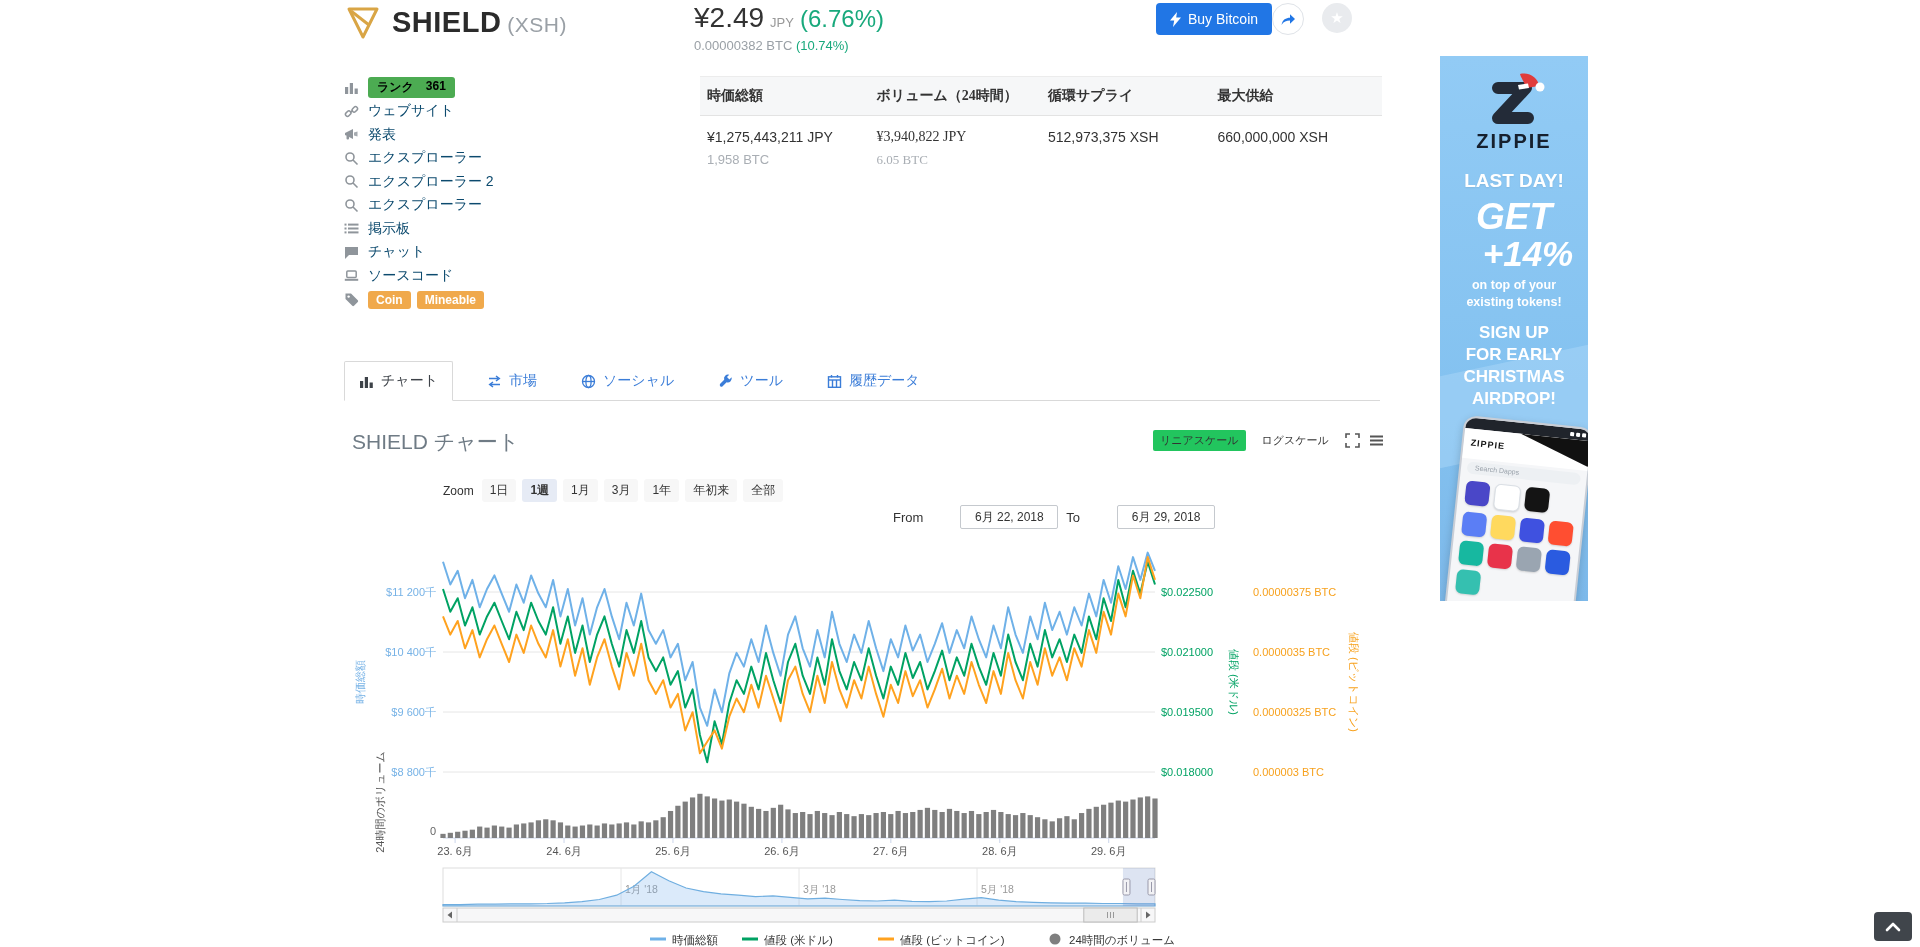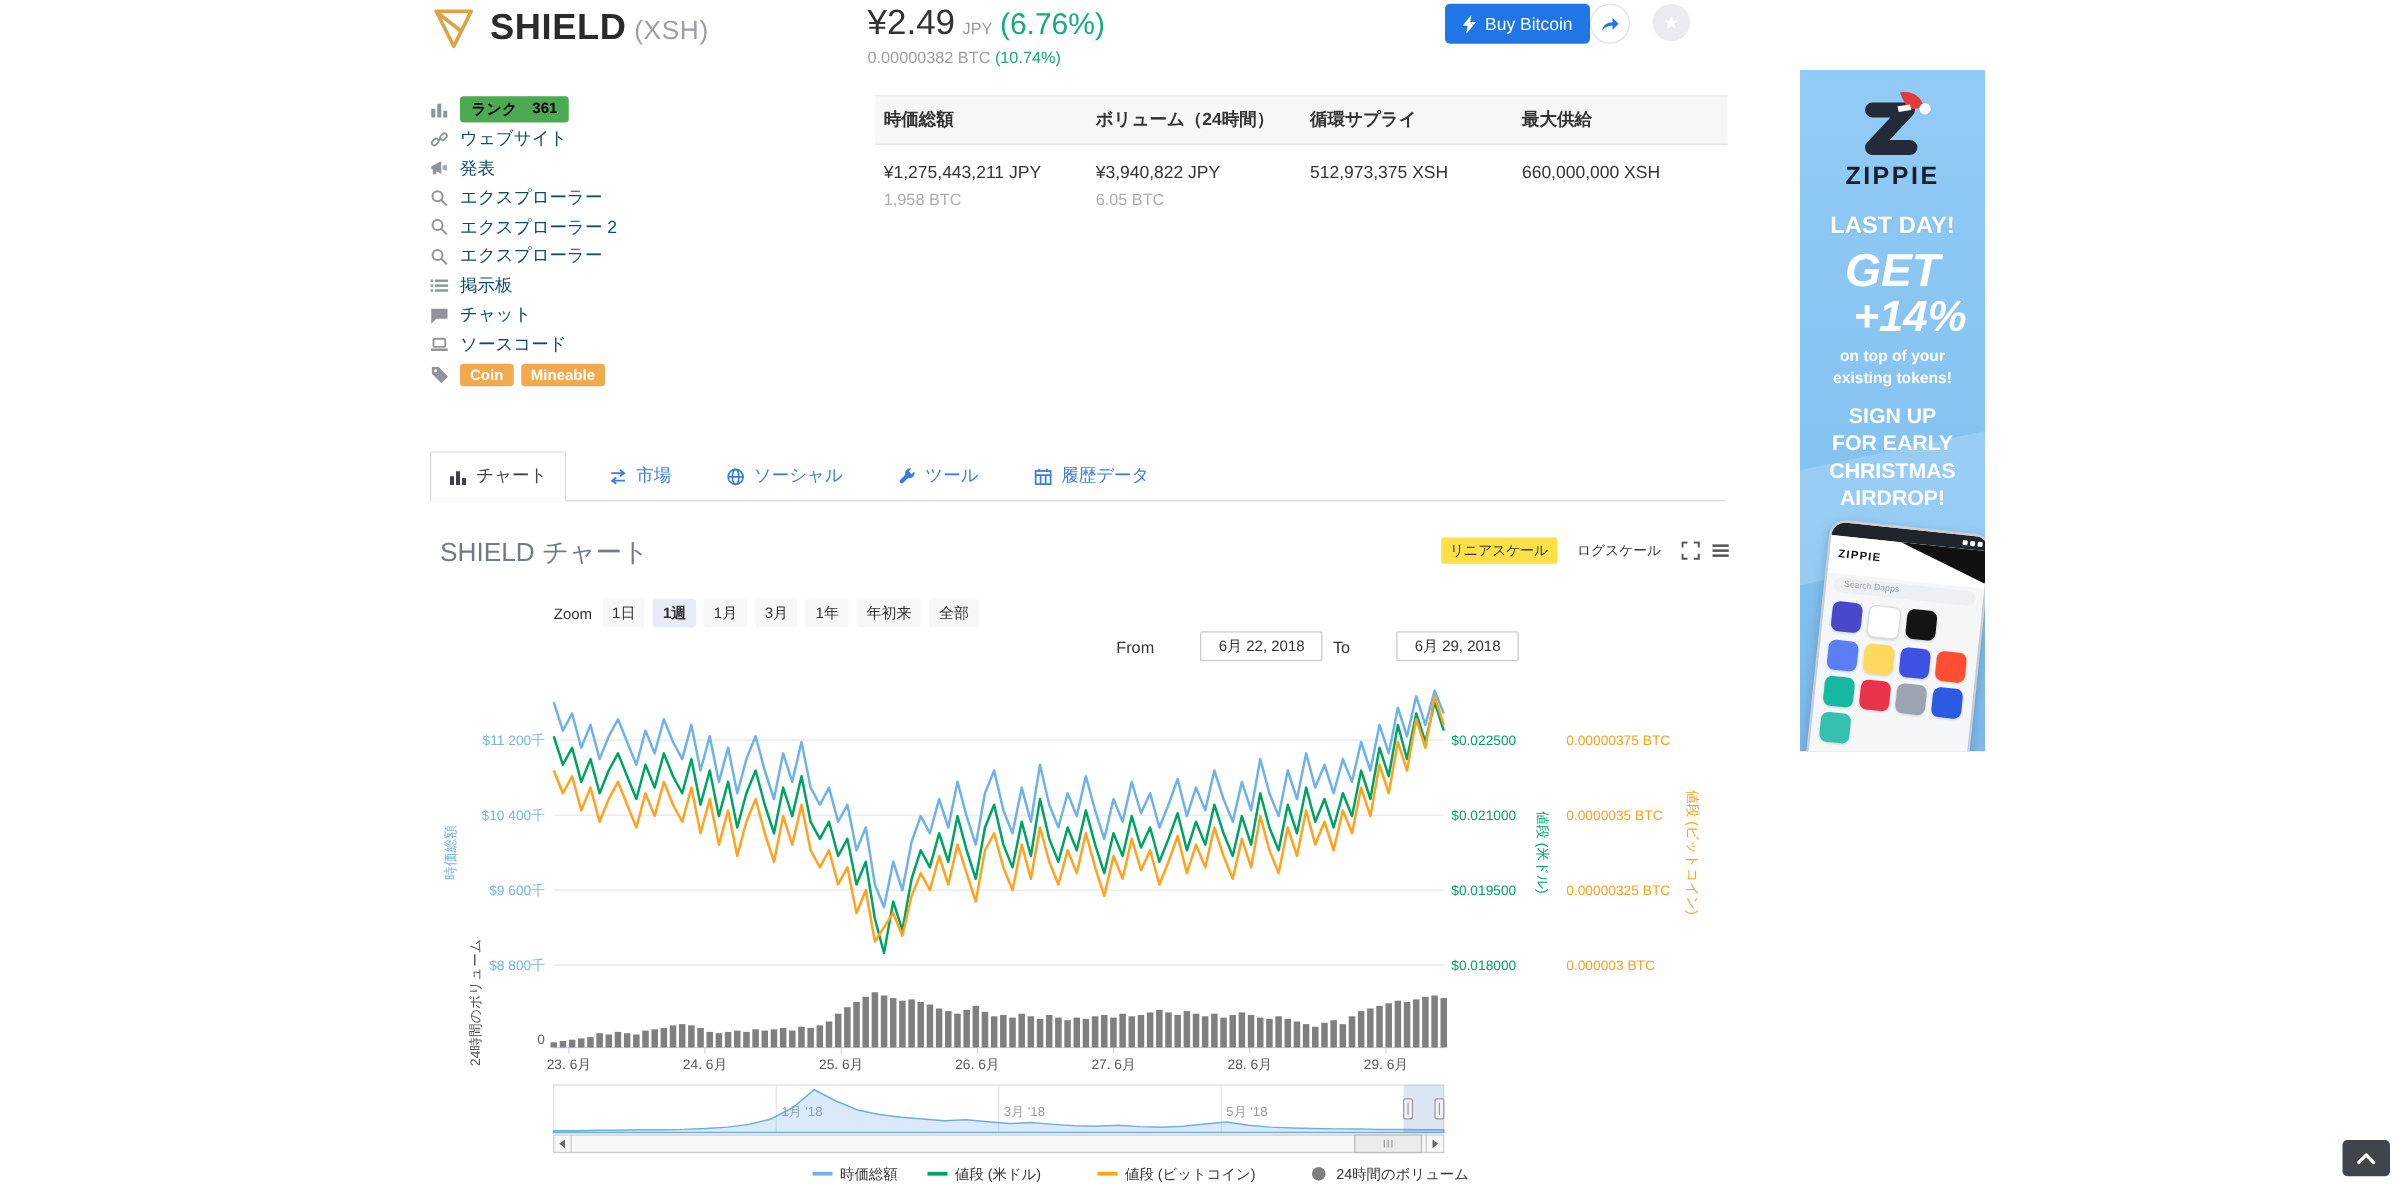--- a/index.html
+++ b/index.html
@@ -30,34 +30,34 @@
   .badge-rank{background:#4cab52;color:#000000;font-size:12px;font-weight:bold;
               padding:2px 9px;border-radius:3px;display:inline-flex;gap:12px;}
   .badge-tag{background:#f0a94c;color:#fff;font-size:12px;font-weight:bold;
              padding:2px 8px;border-radius:3px;margin-right:6px;cursor:pointer;}
   
   .stats{left:700px;top:76px;width:682px;}
   .stats-head{display:flex;background:#f6f7f8;border-top:1px solid #ececec;border-bottom:1px solid #e3e3e3;height:38px;align-items:center;}
   .stats-head div{font-size:14px;font-weight:bold;color:#333;padding-left:7px;}
   .stats-vals{display:flex;margin-top:13px;}
   .stats-vals>div{padding-left:7px;}
-  .sc1{width:168px;} .sc2{width:170px;} .sc3{width:168px;} .sc4{width:170px;}
+  .sc1{width:168px;} .sc2{width:170px;font-family:Liberation Serif, serif;} .sc3{width:168px;} .sc4{width:170px;}
   .stat-v{font-size:14px;color:#333;}
   .stat-s{font-size:13px;color:#a9aeb4;margin-top:7px;}
   
   .tabs{left:344px;top:360px;width:1036px;display:flex;align-items:flex-end;border-bottom:1px solid #d9d9d9;height:40px;}
   .tab{display:flex;align-items:center;gap:7px;font-size:14px;padding:10px 14px;color:#3b7dd8;cursor:pointer;margin-right:16px;}
   .tab .ic{width:15px;height:15px;display:flex;}
   .tab-active{color:#3d4248;background:#fff;border:1px solid #d9d9d9;border-bottom:1px solid #fff;
               margin-bottom:-1px;border-radius:2px 2px 0 0;margin-right:20px;}
   
   .chart-title{left:352px;top:428px;font-size:21px;color:#6f7b85;}
   .scale-row{left:1153px;top:430px;display:flex;align-items:center;gap:9px;font-size:11px;color:#333;}
   .scale-btn{padding:3px 7px;cursor:pointer;border-radius:2px;}
-  .scale-on{background:#fde047;}
+  .scale-on{background:#22c55e;}
   .hc-ic{width:15px;height:15px;color:#555;display:flex;cursor:pointer;}
   
   .zoom-row{left:443px;top:479px;display:flex;align-items:center;gap:6px;font-size:12px;}
   .zoom-lab{color:#333;margin-right:2px;}
   .zoom-btn{background:#f7f7f7;color:#333;padding:3px 8px;border-radius:3px;cursor:pointer;}
   .zoom-on{background:#e6ebf5;font-weight:bold;}
   .range-row{left:893px;top:505px;display:flex;align-items:center;gap:8px;font-size:13px;color:#333;}
   .range-input{width:92px;height:20px;border:1px solid #c5c9ce;border-radius:2px;
                font-size:12px;color:#333;text-align:center;font-family:"Liberation Sans",sans-serif;margin-left:29px;}
   

